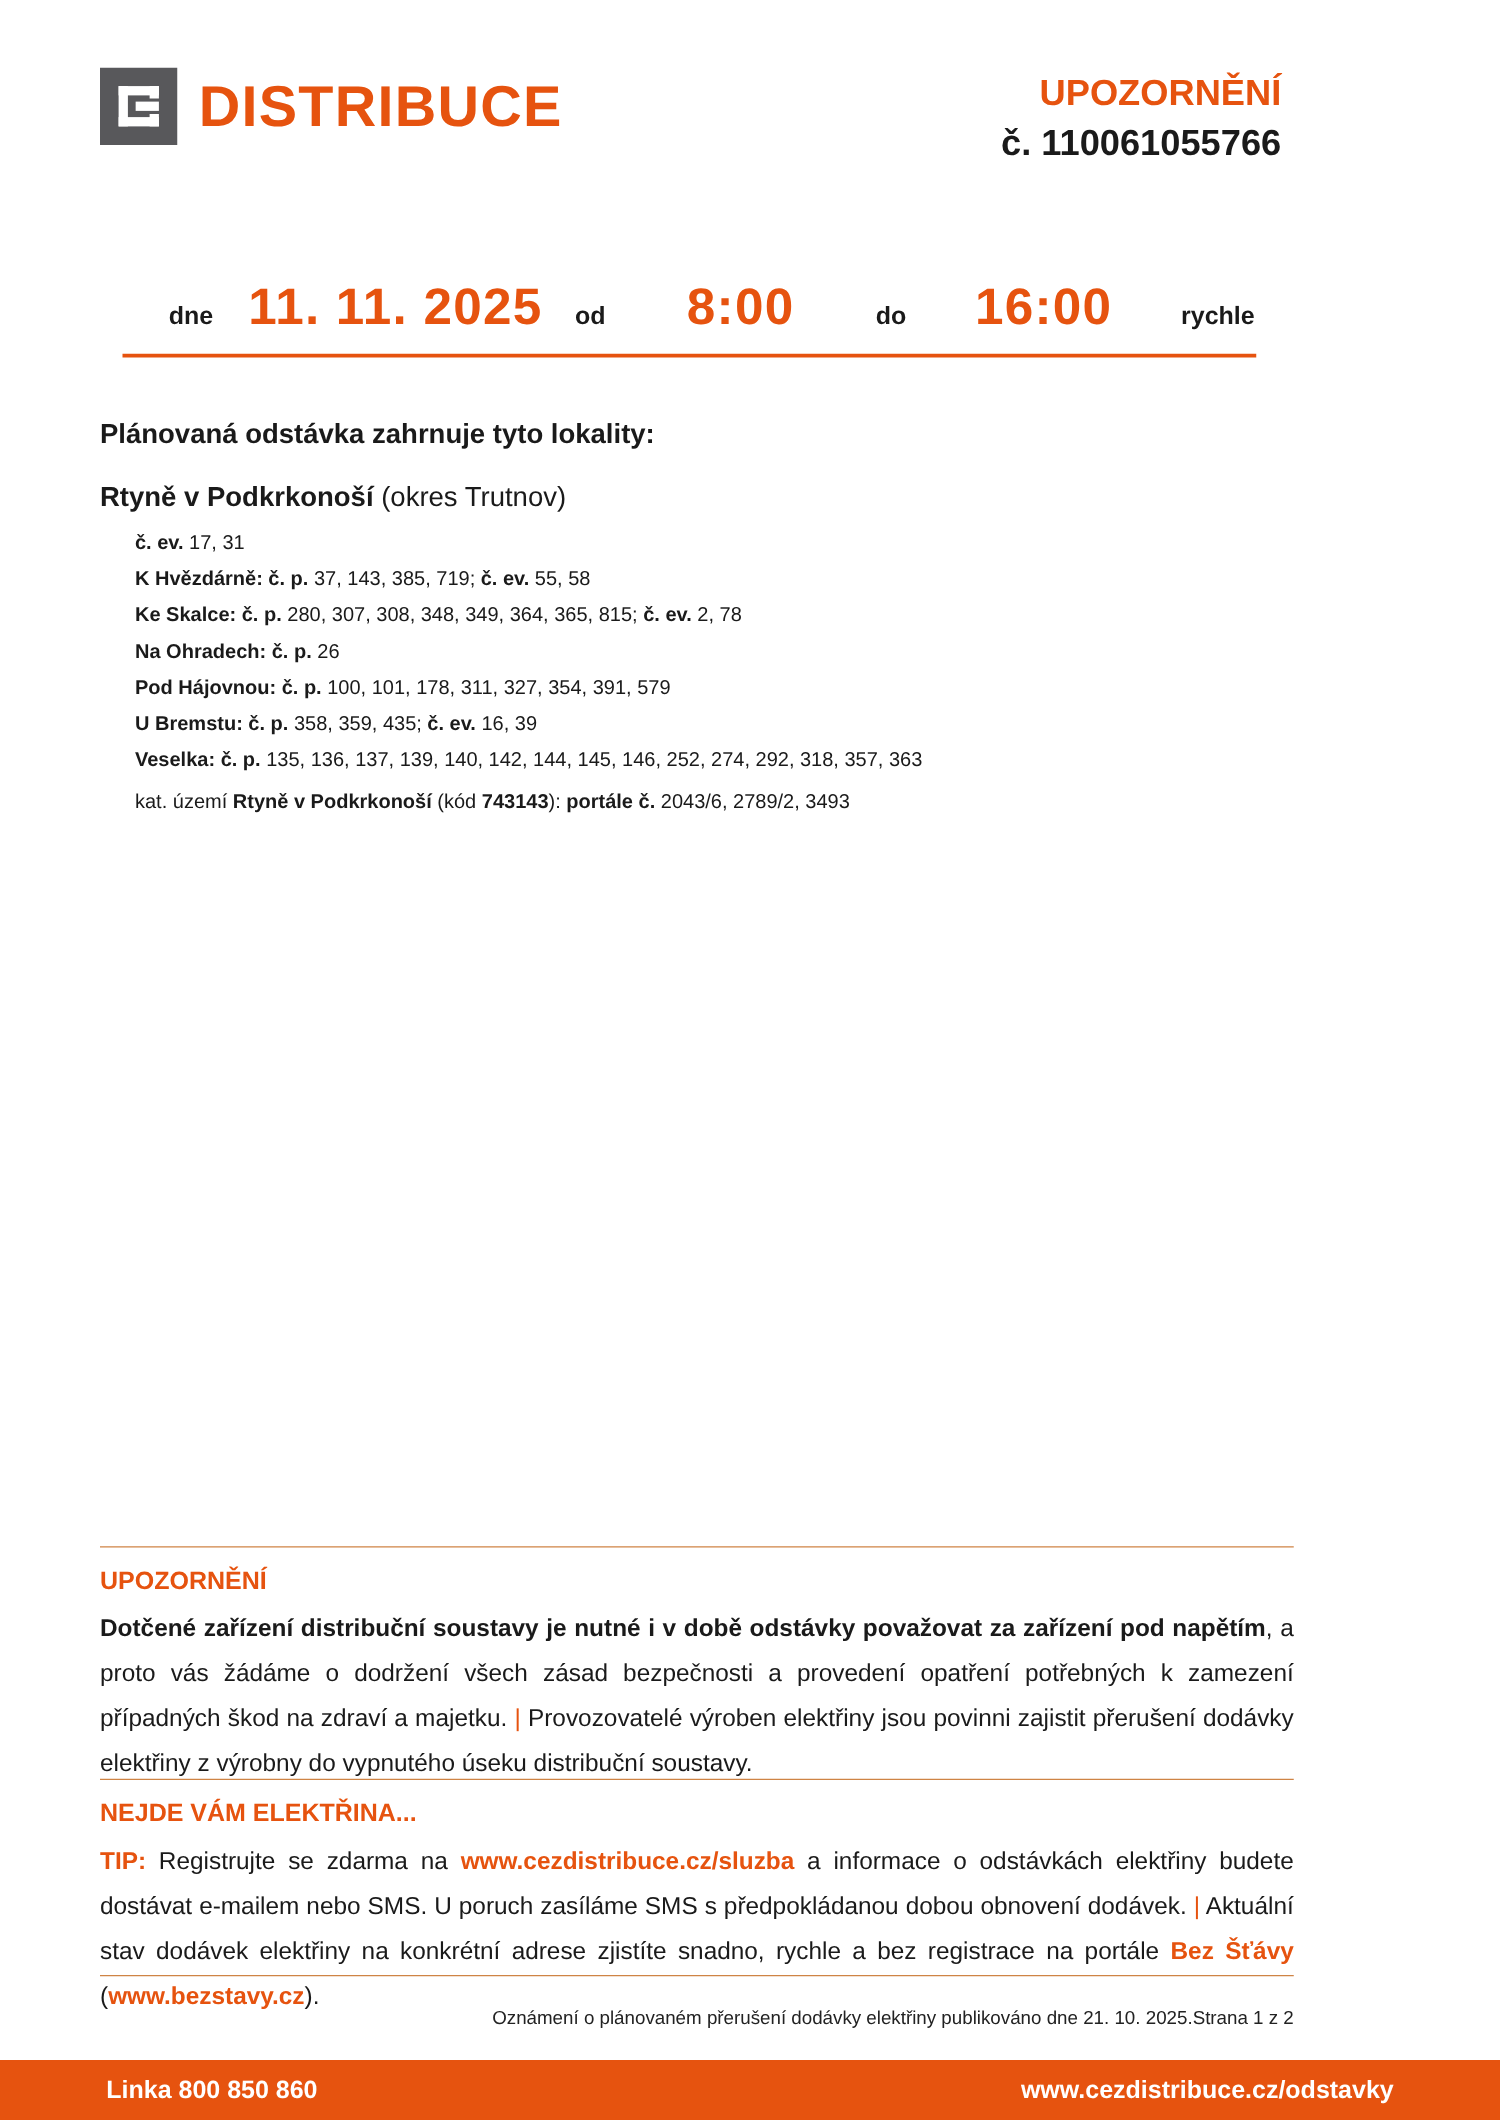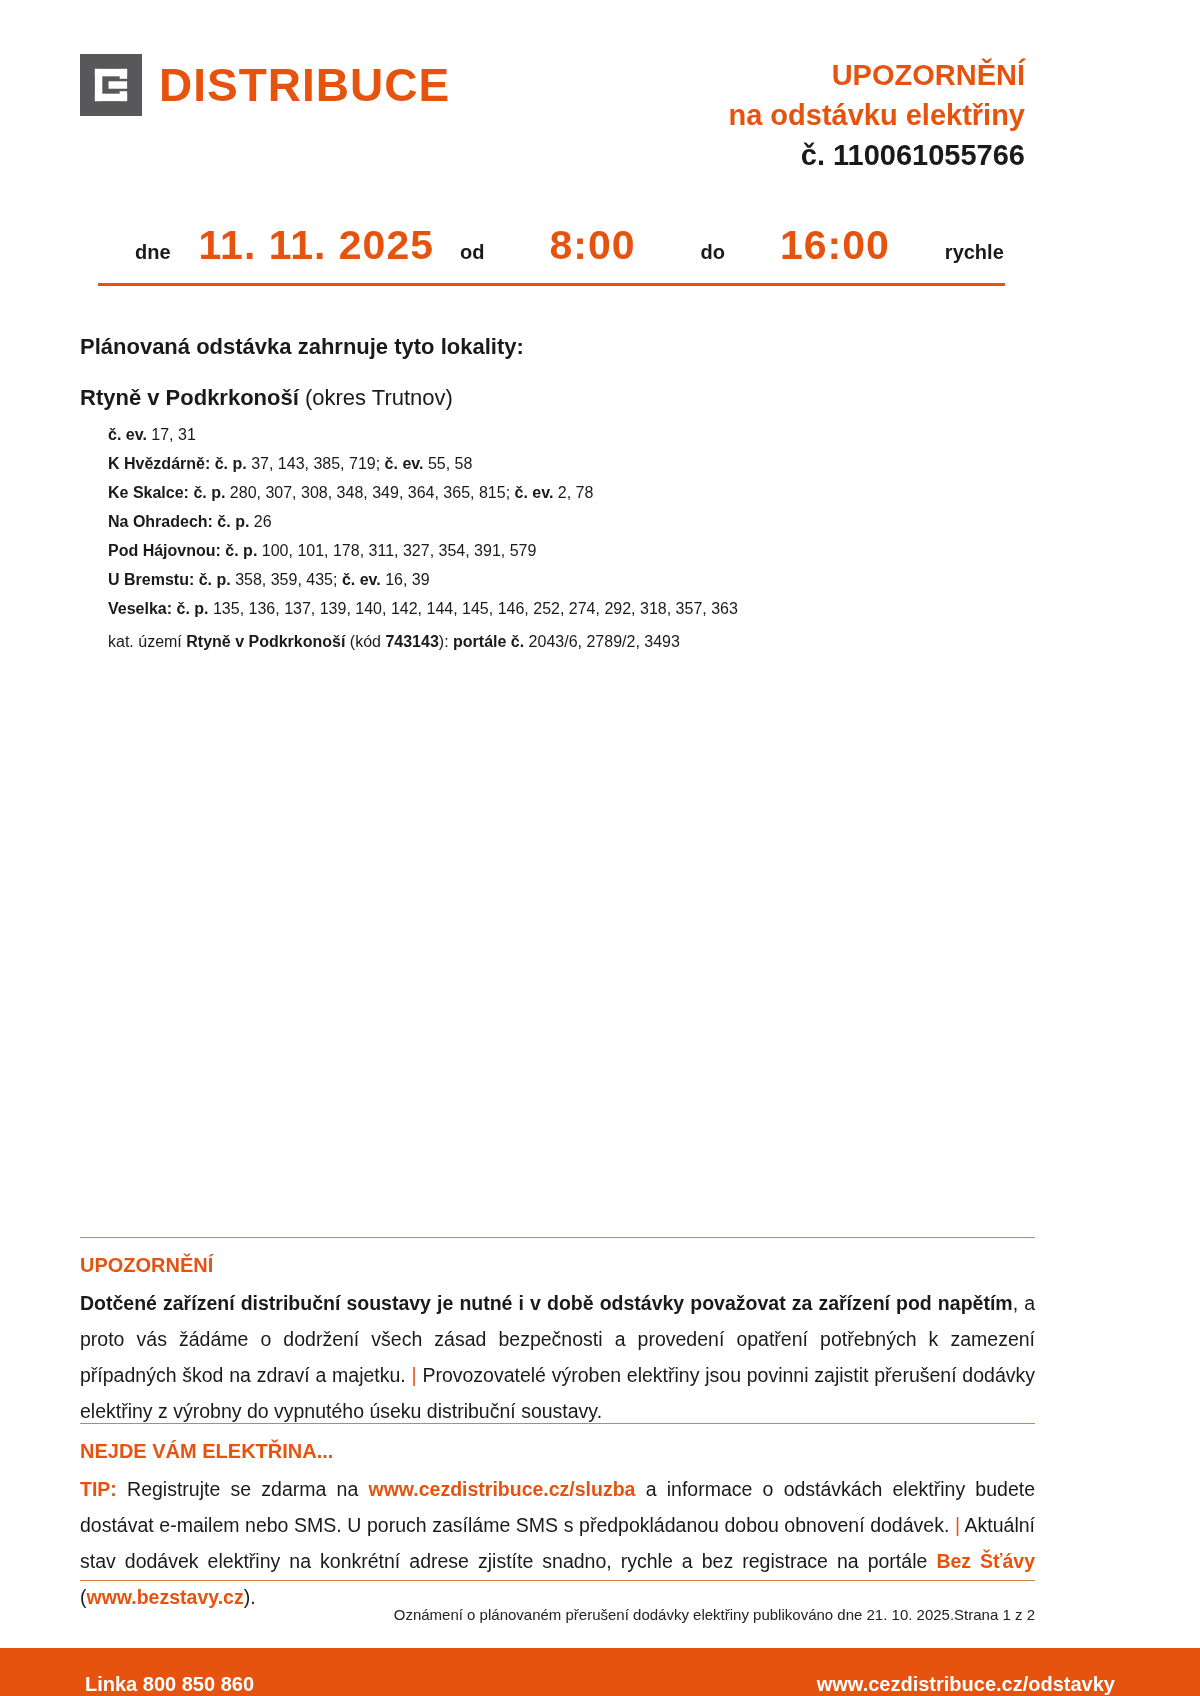--- a/index.html
+++ b/index.html
@@ -52,21 +52,21 @@
   .sec-para{font-size:19.5px;line-height:36px;text-align:justify;margin:0;}
 
   .rule3{position:absolute;left:80px;top:1580px;width:955px;border-top:1px solid var(--rule);}
 
   
   .footnote{position:absolute;left:80px;top:1606px;width:955px;display:flex;justify-content:flex-end;font-size:15px;color:#222;}
 
   
   .footerbar{
     position:absolute;left:0;bottom:0;width:1200px;height:48px;background:var(--accent);
-    color:#fff;display:flex;justify-content:space-between;align-items:flex-end;
+    color:#fff;display:flex;justify-content:space-between;align-items:center;
     padding:0 85px;box-sizing:border-box;font-weight:bold;font-size:20px;
   }
 
   
   .seg-b{font-weight:bold;}
   .seg-a{color:var(--accent);}
   .seg-ab{color:var(--accent);font-weight:bold;}
   .seg-link{color:var(--accent);font-weight:bold;}
 </style>
 </head>
@@ -84,21 +84,20 @@
         <rect x="64" y="24" width="12" height="16" fill="#ffffff"></rect>
         <rect x="64" y="60" width="12" height="16" fill="#ffffff"></rect>
         <rect x="46" y="44" width="30" height="12" fill="#ffffff"></rect>
       </svg>
     </span>
     <span class="brand-name">DISTRIBUCE</span>
   </div>
 
   <div class="notice-head">
     <div class="hl">UPOZORNĚNÍ</div>
-    <div class="hl">na odstávku elektřiny</div>
     <div class="hn">č. 110061055766</div>
   </div>
 
   <div class="schedule">
     <span class="sch-label ml37">dne</span>
     <span class="sch-value ml28">11. 11. 2025</span>
     <span class="sch-label ml26">od</span>
     <span class="sch-value ml65">8:00</span>
     <span class="sch-label ml65">do</span>
     <span class="sch-value ml55">16:00</span>

